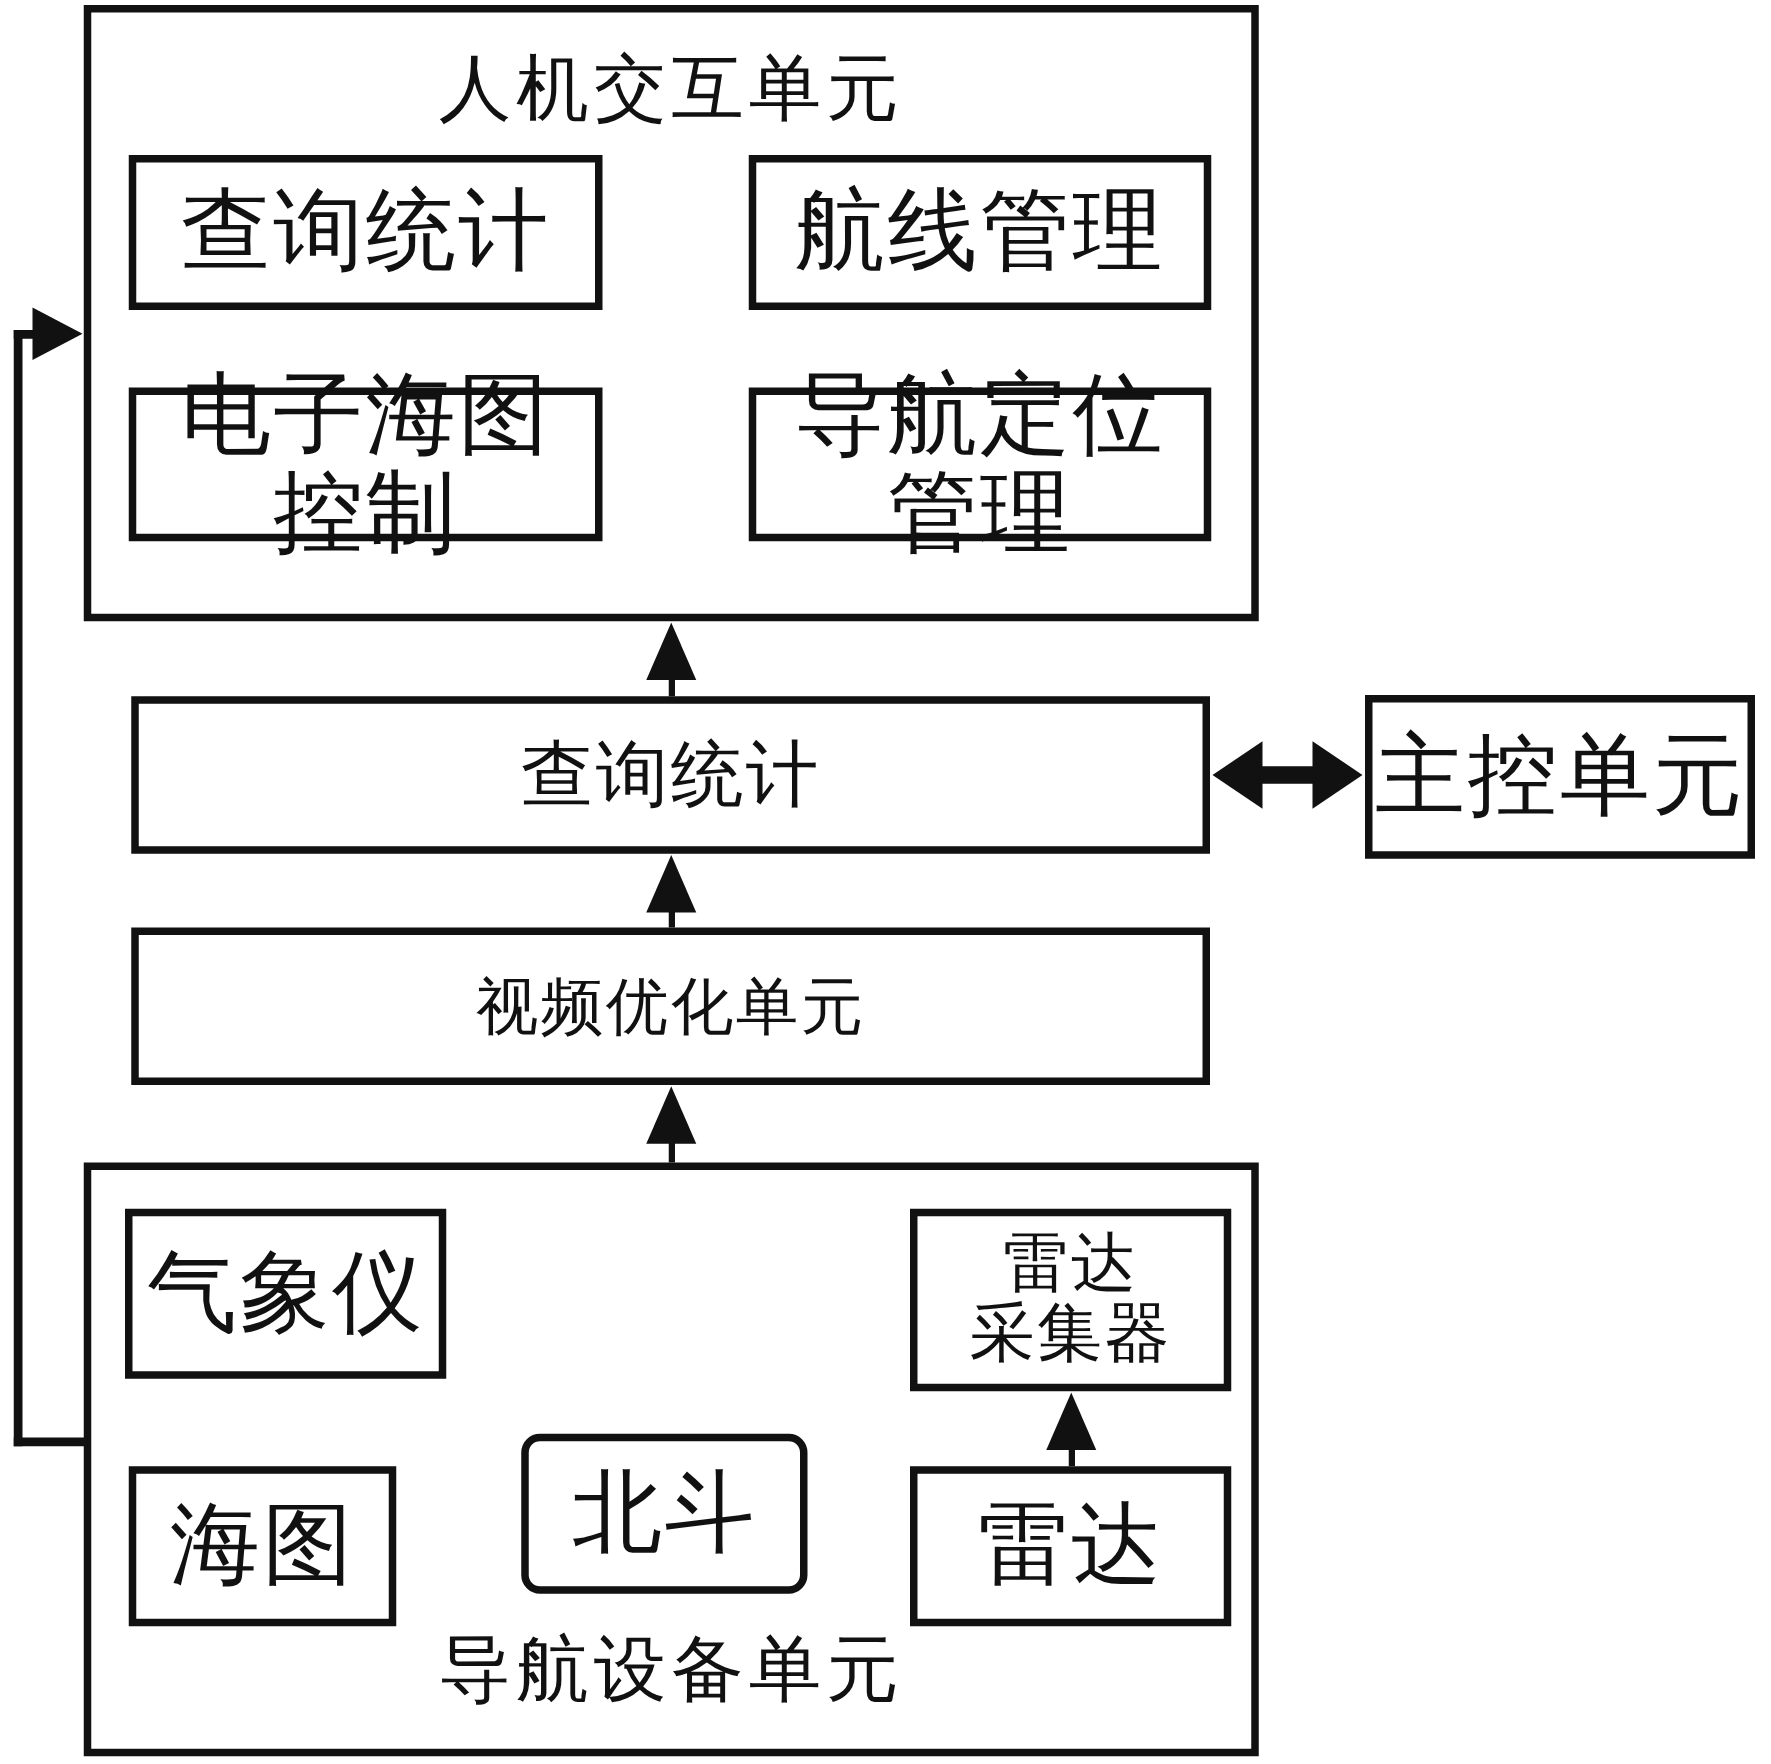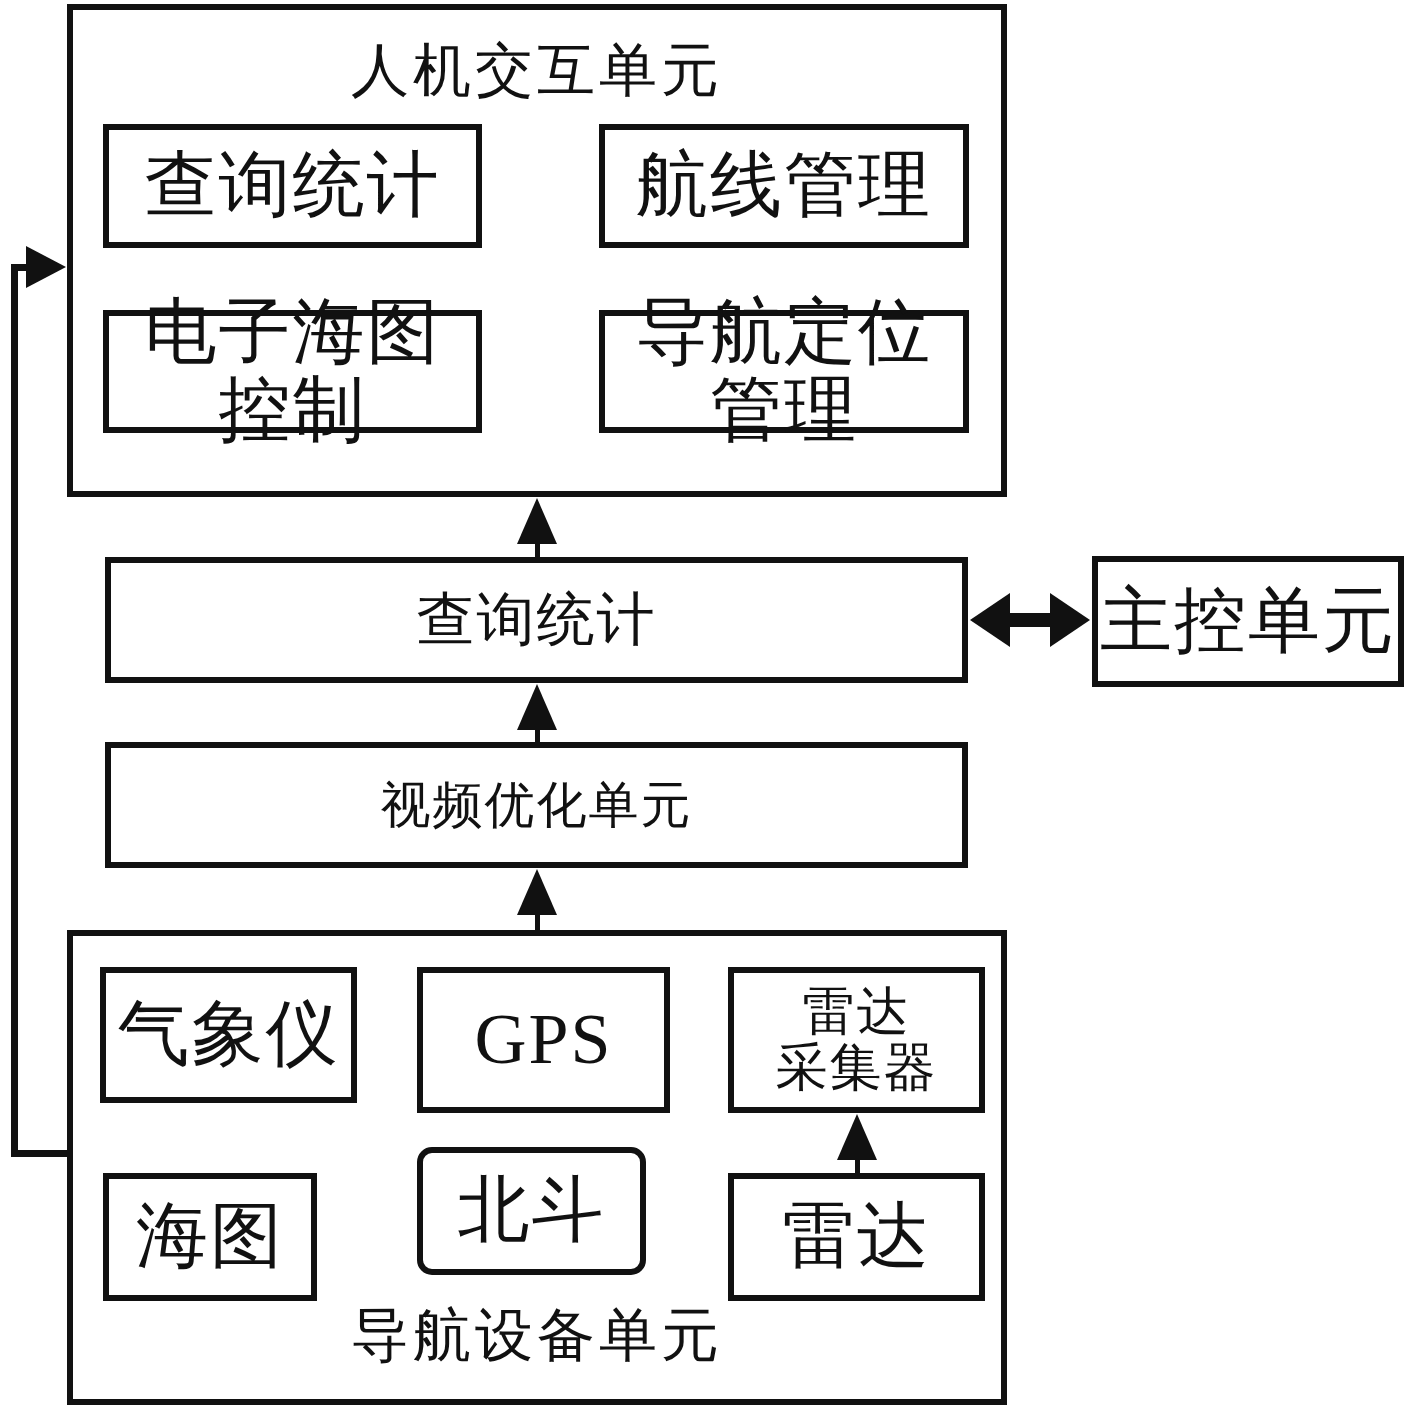--- a/index.html
+++ b/index.html
@@ -152,23 +152,20 @@
   </div>
 
   <div class="box outer" style="left:67px; top:930px; width:940px; height:475px;">
     <div class="unit-title" style="bottom:24px;">导航设备单元</div>
   </div>
 
   <div class="box inner" style="left:100px; top:967px; width:257px; height:136px;">
     <span>气象仪</span>
   </div>
 
-  <div class="box inner" style="left:417px; top:967px; width:253px; height:146px;">
-    <span>GPS</span>
-  </div>
 
   <div class="box inner" style="left:728px; top:967px; width:257px; height:146px; font-size:52px;">
     <span class="prewrap">雷达
 采集器</span>
   </div>
 
   <div>
     <div class="arrow-head-up" style="left:837px; top:1114px;"></div>
     <div class="arrow-shaft-v" style="left:855px; top:1156px; height:19px;"></div>
   </div>

